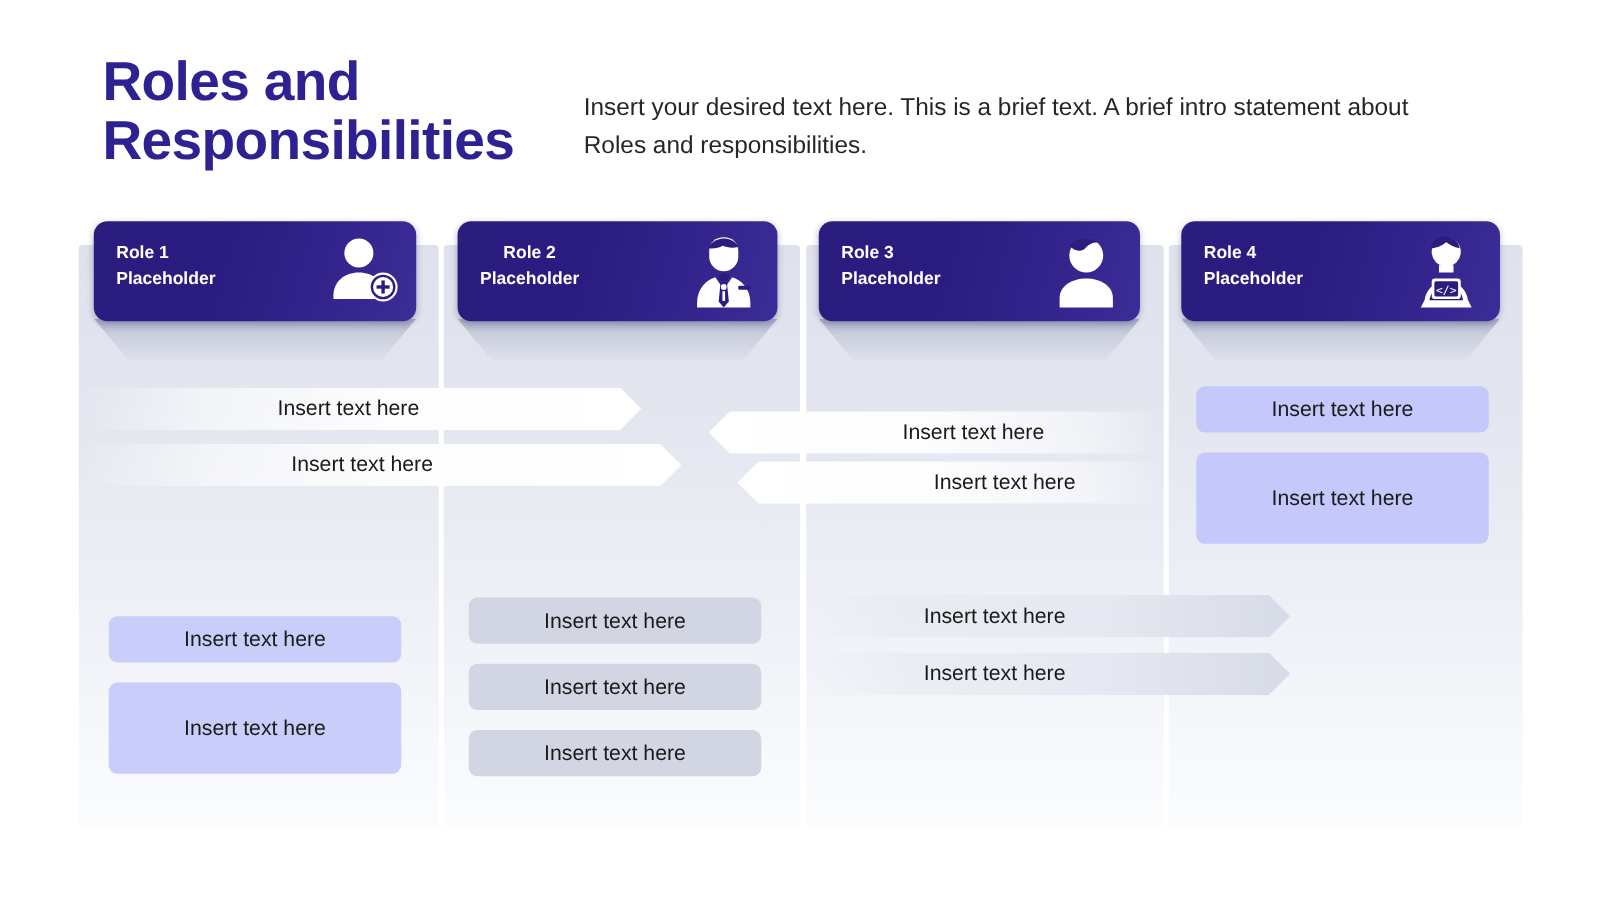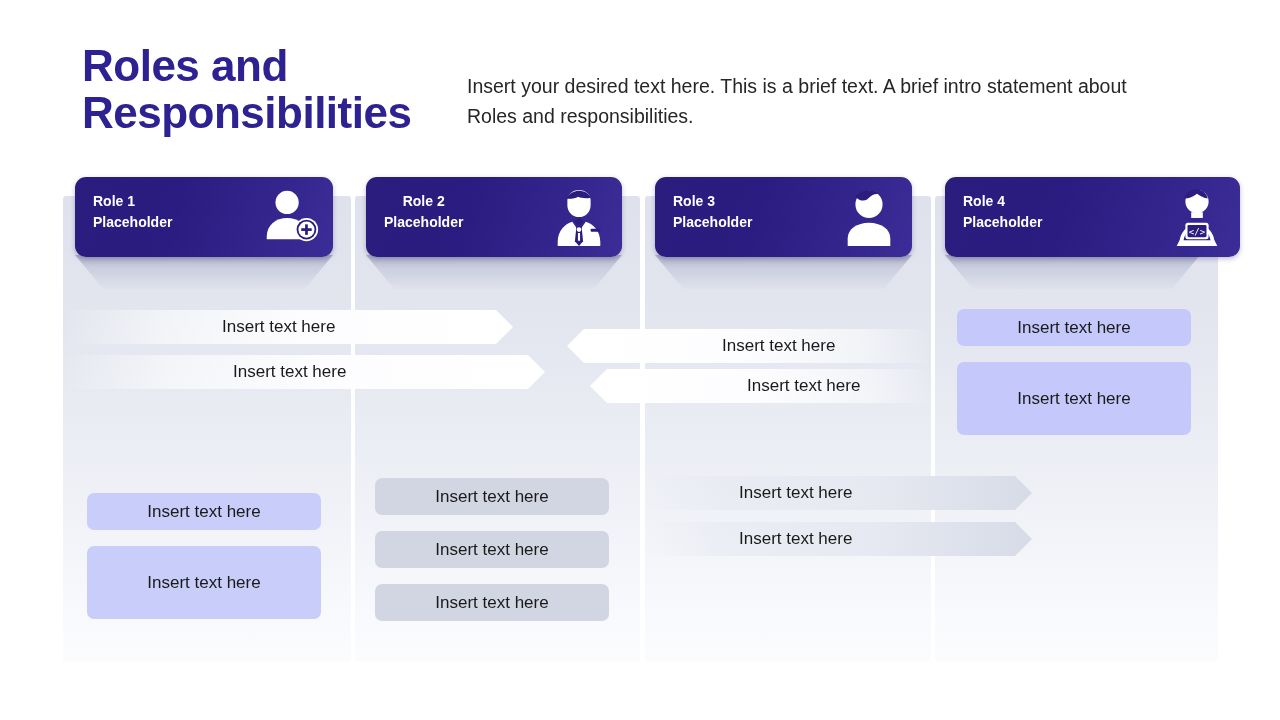--- a/index.html
+++ b/index.html
@@ -52,21 +52,21 @@
     top:177px;
     height:80px;
     border-radius:11px;
     background:linear-gradient(105deg,#2b1d7e 0%, #2a1c80 40%, #3b2c97 100%);
     box-shadow:0 2px 5px rgba(30,20,90,.28);
     z-index:6;
   }
   #role-card-1 { left:75px;  width:258px; }
   #role-card-2 { left:366px; width:256px;text-align:center; }
   #role-card-3 { left:655px; width:257px; }
-  #role-card-4 { left:945px; width:295px; }
+  #role-card-4 { left:945px; width:255px; }
 
   .role-title {
     position:absolute;
     left:18px; top:14px;
     color:#ffffff;
     font-size:14px;
     line-height:1.47;
     white-space:pre-line;
     font-weight:700;
   }

